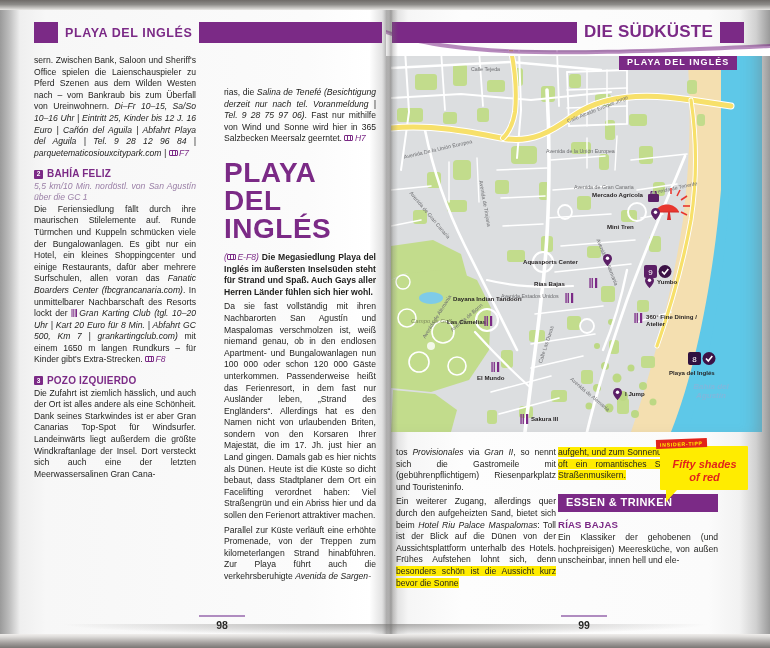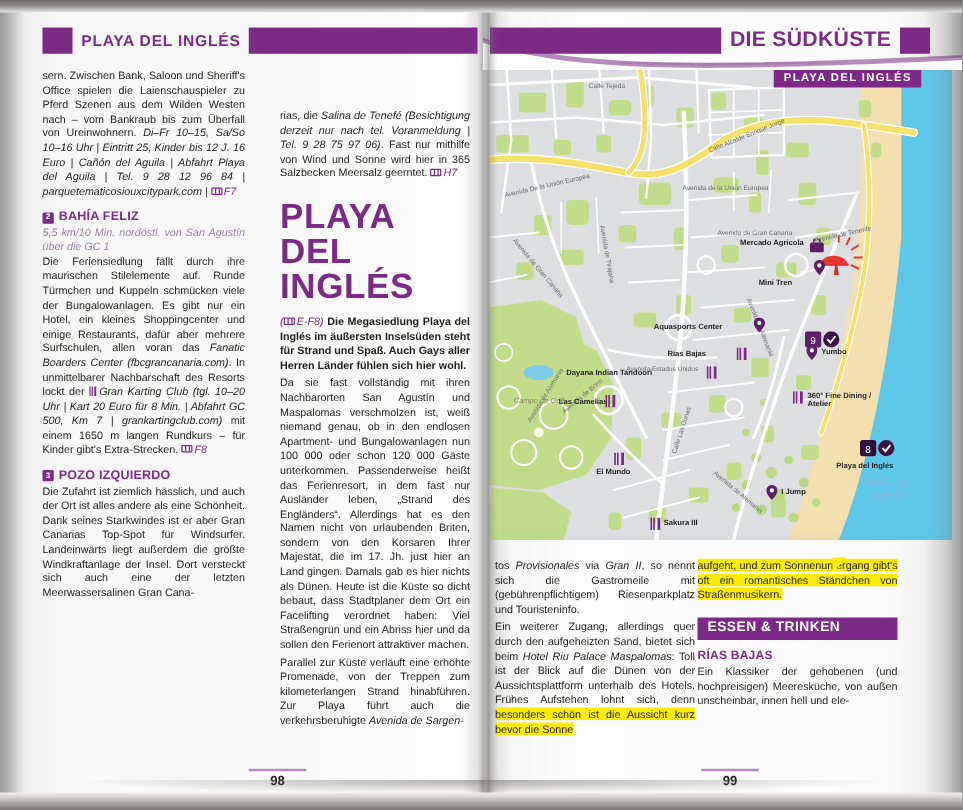--- a/index.html
+++ b/index.html
@@ -263,20 +263,24 @@
   </div>
 
   <div class="col" id="R2">
     <p><span class="hl">aufgeht, und zum Sonnenuntergang gibt's oft ein romantisches Ständchen von Straßenmusikern.</span></p>
     <span class="band">ESSEN &amp; TRINKEN</span>
     <div class="sub-head">RÍAS BAJAS</div>
     <p>Ein Klassiker der gehobenen (und hochpreisigen) Meeresküche, von außen unscheinbar, innen hell und ele-</p>
   </div>
 
   <div class="tip">
+    <div class="tip-body">
+      <span class="tip-label">INSIDER-TIPP</span>
+      <div class="tip-text">Fifty shades of red</div>
+    </div>
     <div class="tip-tail"></div>
   </div>
 
   <div id="map">
     <svg width="371" height="382" viewBox="0 0 371 382">
       <rect x="0" y="0" width="371" height="382" fill="#dcdee0"></rect>
 
       <path d="M258,0 L300,0 L296,40 L300,90 L296,140 L292,190 L283,240 L268,290 L248,340 L232,382 L290,382 L312,300 L330,200 L336,110 L334,40 L336,0 Z" fill="#f4dfb0" opacity="0"></path>
       <path d="M296,0 L371,0 L371,382 L240,382 C258,330 280,250 292,170 C300,105 300,50 296,0 Z" fill="#f4dfb0"></path>
 

